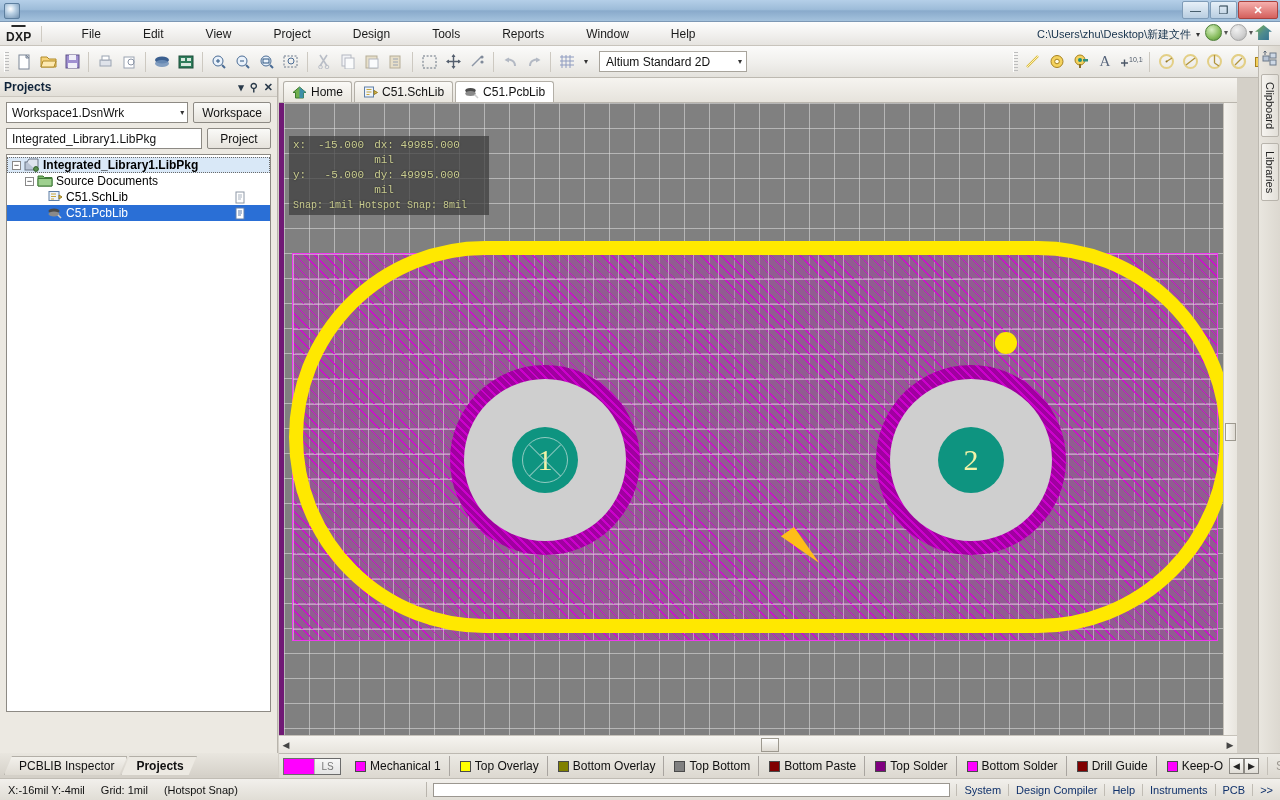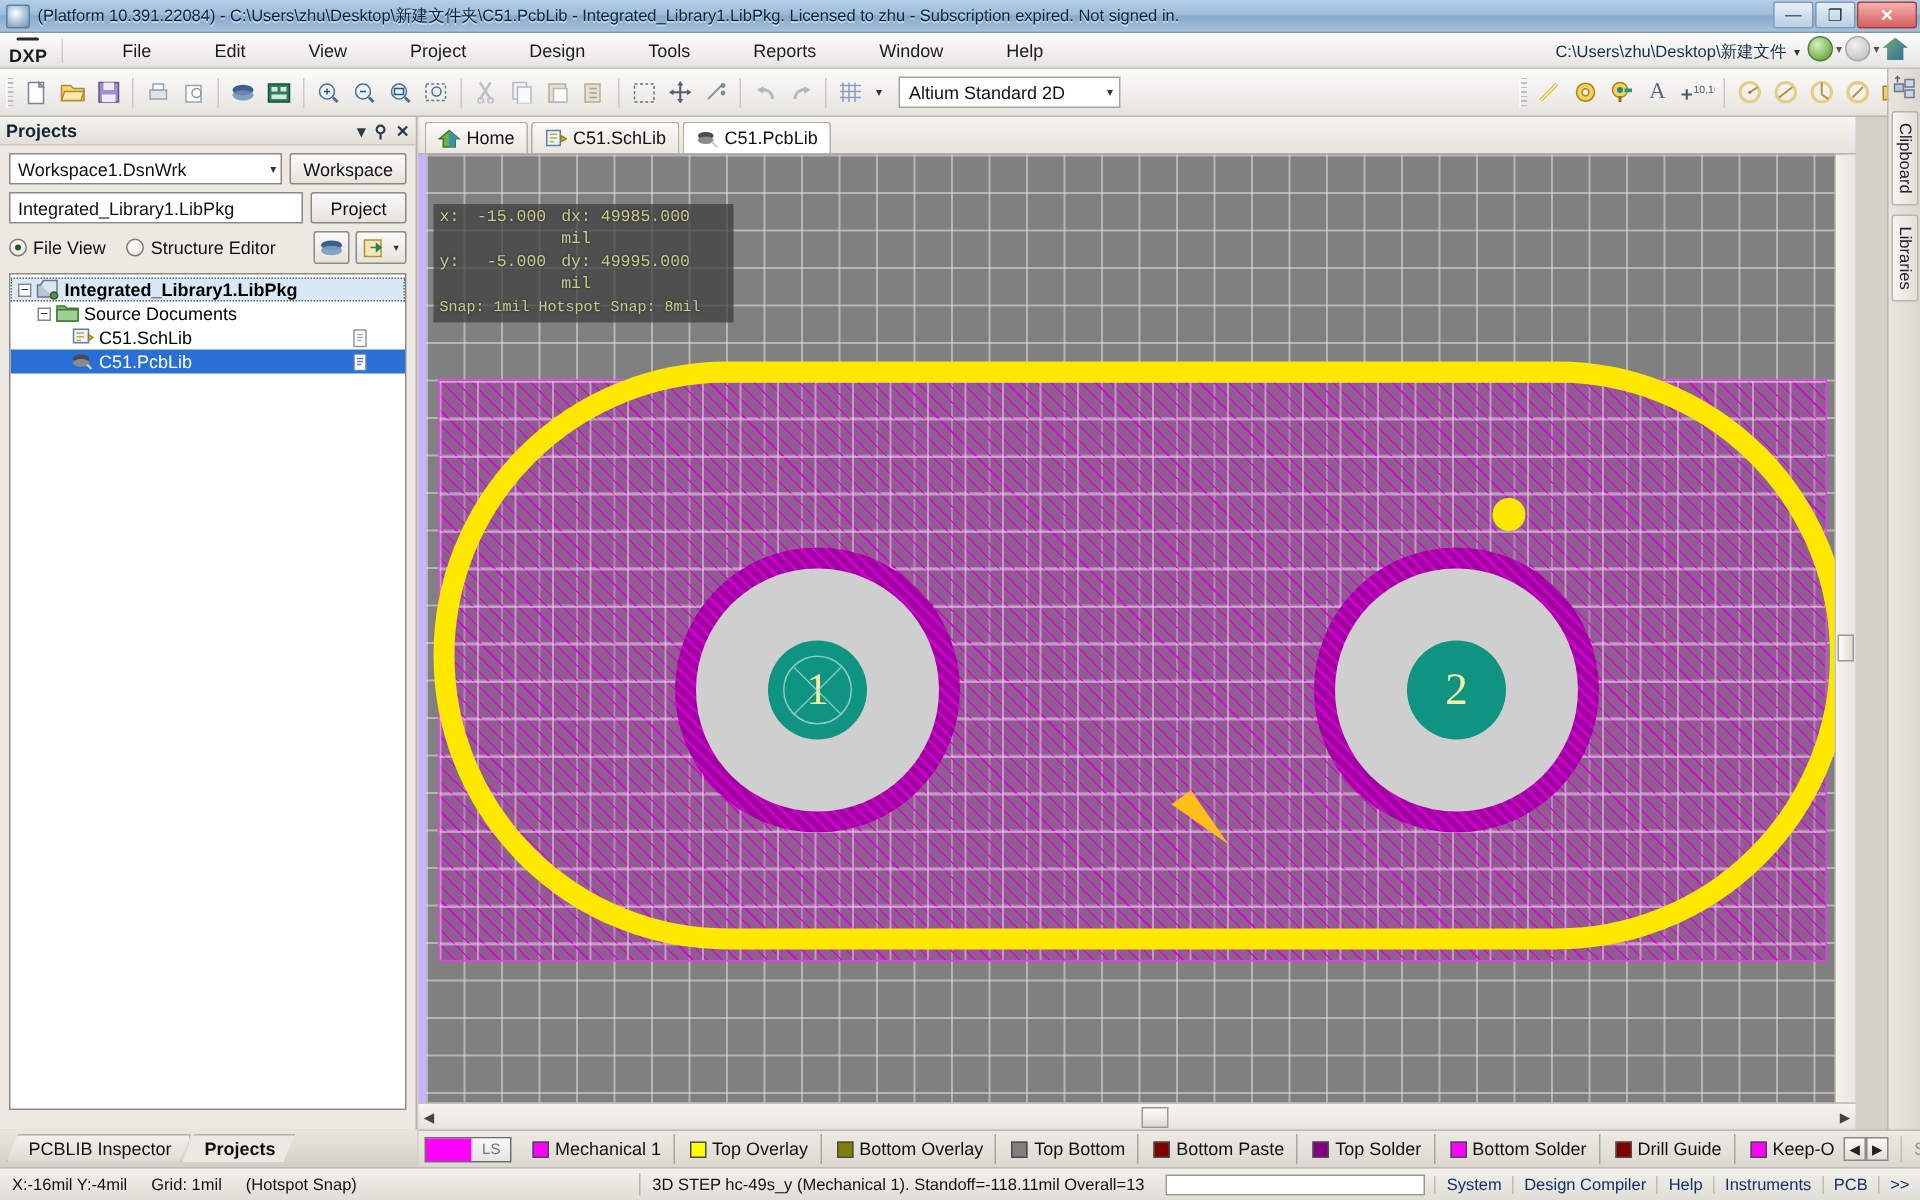--- a/index.html
+++ b/index.html
@@ -191,21 +191,21 @@
     background: linear-gradient(180deg,#f3f1ec,#dedad2);
     border: 1px solid #b3afa7; border-bottom: none;
     clip-path: polygon(8px 0, 100% 0, calc(100% - 8px) 100%, 0 100%);
     margin-right: -6px;
   }
   .ltab.active { background: #ece9e2; font-weight: bold; }
 
   
   .canvaswrap {
     position: absolute; left: 279px; top: 78px; width: 958px; height: 675px;
-    background: #c4b5fd;
+    background: #701a75;
   }
   .doctabs {
     position: absolute; left: 0; top: 0; width: 958px; height: 25px;
     background: linear-gradient(180deg,#f6f4f0,#e6e3dc);
     display: flex; align-items: flex-end; padding-left: 4px; gap: 2px;
     border-bottom: 1px solid #b9b5ad;
   }
   .dtab {
     height: 21px; padding: 0 8px; display: flex; align-items: center; gap: 4px;
     font-size: 12px; color: #111;
@@ -389,21 +389,20 @@
     background: #fff; border: 1px solid #9b9790;
   }
 </style>
 </head>
 <body>
 
 <div id="app">
 
   <div class="titlebar">
     <div class="tb-icon"></div>
-    <div class="tb-text">(Platform 10.391.22084) - C:\Users\zhu\Desktop\新建文件夹\C51.PcbLib - Integrated_Library1.LibPkg. Licensed to zhu - Subscription expired. Not signed in.</div>
     <div class="tb-btns">
       <div class="tb-btn">—</div>
       <div class="tb-btn">❐</div>
       <div class="tb-btn close">✕</div>
     </div>
   </div>
 
   <div class="menubar">
     <div class="dxp-btn">
       <div class="dxp-logo"></div>
@@ -676,40 +675,20 @@
           <span class="cchev">▾</span>
         </div>
         <div class="btn">Workspace</div>
       </div>
 
       <div class="row">
         <div class="tbox">Integrated_Library1.LibPkg</div>
         <div class="btn">Project</div>
       </div>
 
-      <div class="radios">
-        <span class="radio on"></span>
-        <span class="rlabel">File View</span>
-        <span class="radio"></span>
-        <span class="rlabel">Structure Editor</span>
-        <span style="flex:1"></span>
-        <span class="icobtn">
-          <svg width="16" height="13">
-              <ellipse cx="8" cy="4.5" rx="7" ry="3.2" fill="#3a5f8d"></ellipse>
-              <ellipse cx="8" cy="8" rx="7" ry="3.2" fill="#7b9cc4" opacity=".9"></ellipse>
-            </svg>
-        </span>
-        <span class="icobtn split">
-          <svg width="16" height="13">
-              <rect x="1" y="1" width="11" height="11" fill="#f6e6b8" stroke="#b2932f"></rect>
-              <path d="M5 6h6M9 3.5 L12 6 L9 8.5Z" fill="#2e7d5b" stroke="#2e7d5b"></path>
-            </svg>
-          <span style="font-size:7px;color:#333">▾</span>
-        </span>
-      </div>
 
       <div class="tree">
 
         <div class="tnode sel-outline" style="padding-left:4px;margin-top:2px">
           <span class="exp">−</span>
           <span class="ticon">
             <svg width="16" height="14">
                 <rect x="1" y="4" width="11" height="8" fill="#b9c4d4" stroke="#6b7686"></rect>
                 <path d="M3 4 L5 1 h9 v8 l-2 3" fill="#dfe5ee" stroke="#6b7686"></path>
                 <circle cx="12" cy="11" r="2.4" fill="#5a8f4e" stroke="#2f5e28"></circle>
@@ -929,21 +908,20 @@
     <div class="lbtn">Snap</div>
 
   </div>
 
   <div class="statusbar">
     <div class="sb-seg">X:-16mil Y:-4mil</div>
     <div class="sb-seg">Grid: 1mil</div>
     <div class="sb-seg">(Hotspot Snap)</div>
     <div style="width:180px"></div>
     <div class="sb-div"></div>
-    <div class="sb-seg">3D STEP hc-49s_y (Mechanical 1). Standoff=-118.11mil  Overall=13</div>
     <div class="sb-progress"></div>
     <div class="sb-link">System</div>
     <div class="sb-link">Design Compiler</div>
     <div class="sb-link">Help</div>
     <div class="sb-link">Instruments</div>
     <div class="sb-link">PCB</div>
     <div class="sb-link">&gt;&gt;</div>
   </div>
 
 </div>

